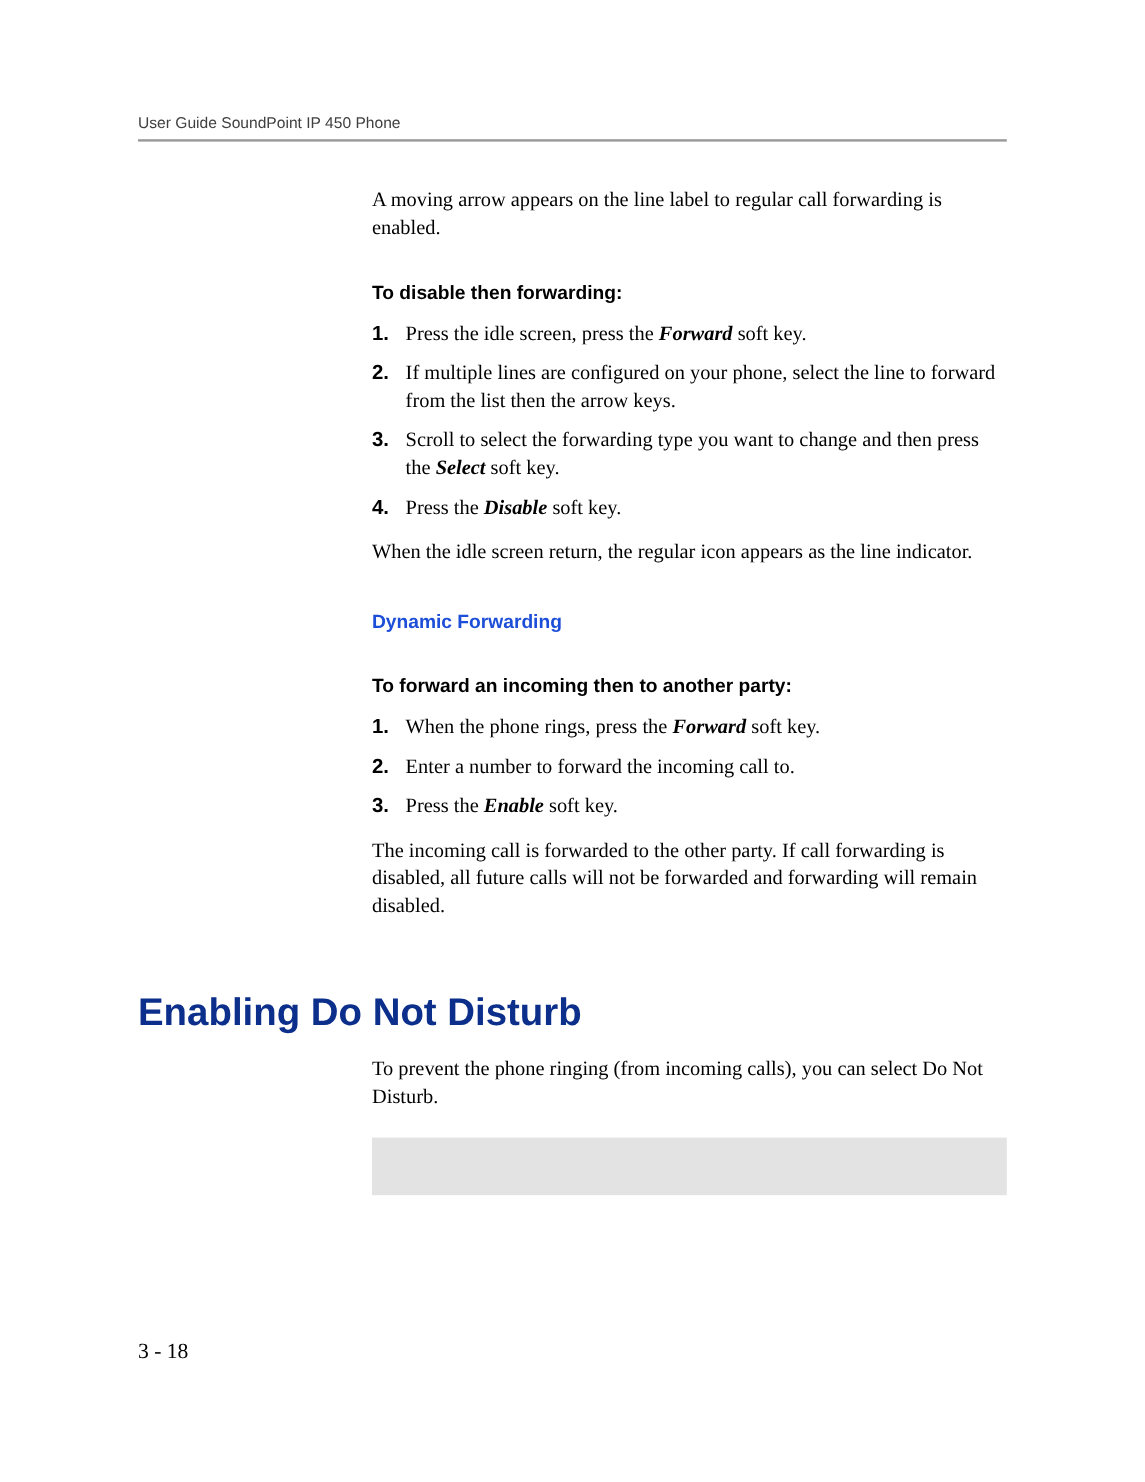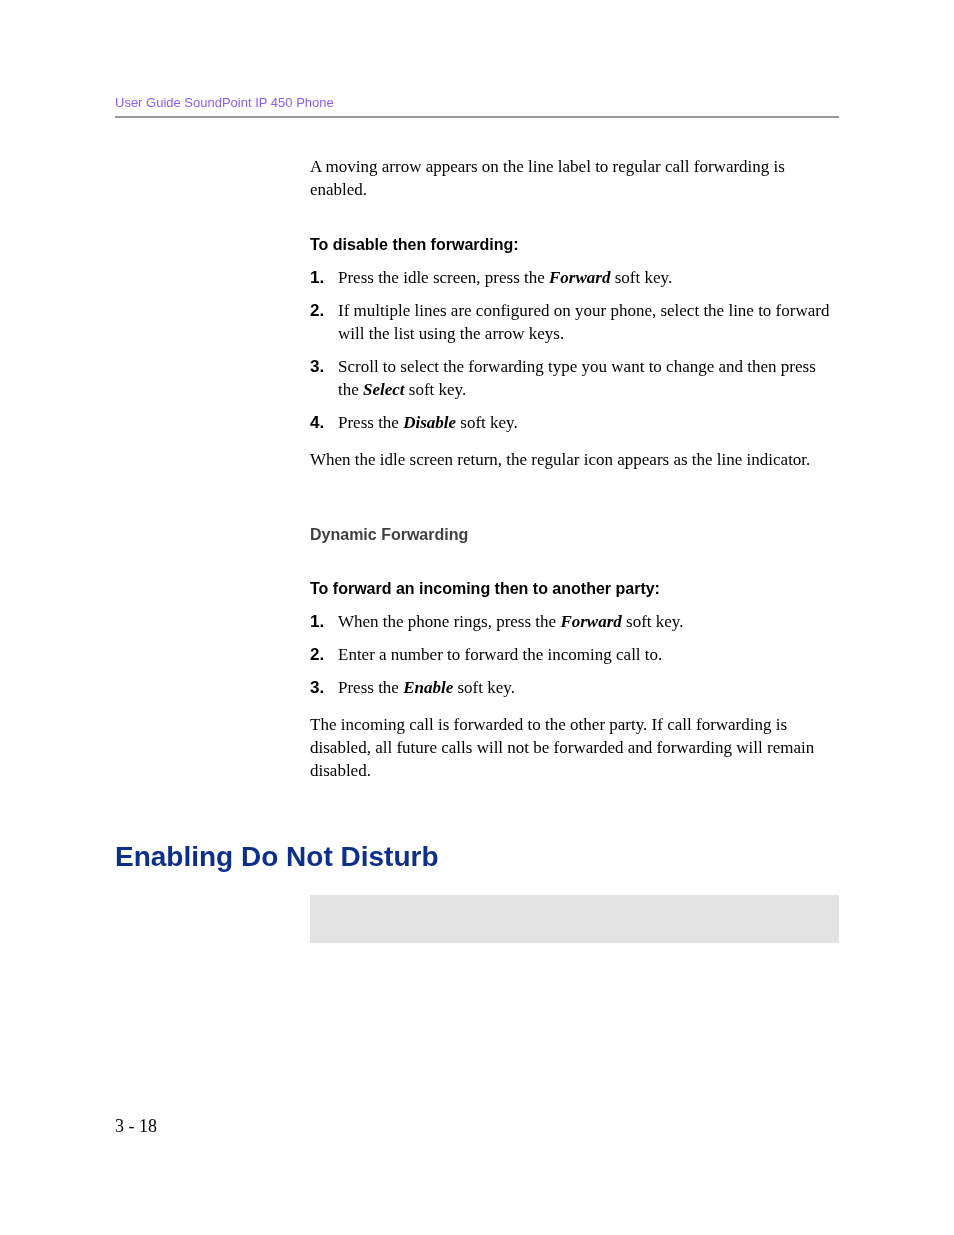--- a/index.html
+++ b/index.html
@@ -10,21 +10,21 @@
     font-family: "Palatino Linotype", "Book Antiqua", Palatino, serif;
     color: #000;
     position: relative;
   }
   .page {
     padding: 95px 115px 0 115px;
   }
   .running-header {
     font-family: Arial, Helvetica, sans-serif;
     font-size: 13px;
-    color: #8b5cf6;
+    color: #404040;
     margin-bottom: 6px;
   }
   .header-rule {
     border: none;
     border-top: 2px solid #999;
     margin-bottom: 38px;
   }
   .content {
     margin-left: 195px;
     font-size: 17px;
@@ -35,22 +35,22 @@
     font-family: Arial, Helvetica, sans-serif;
     font-weight: bold;
     font-size: 16px;
     margin-top: 32px;
     margin-bottom: 12px;
   }
   .sub-heading-blue {
     font-family: Arial, Helvetica, sans-serif;
     font-weight: bold;
     font-size: 16px;
-    color: #404040;
-    margin-top: 52px;
+    color: #1d4ed8;
+    margin-top: 36px;
     margin-bottom: 12px;
   }
   ol.steps {
     list-style: none;
     counter-reset: step;
     margin-bottom: 14px;
   }
   ol.steps li {
     counter-increment: step;
     position: relative;
@@ -62,21 +62,21 @@
     font-family: Arial, Helvetica, sans-serif;
     font-weight: bold;
     position: absolute;
     left: 0;
     top: 0;
   }
   .bold { font-weight: bold; font-style: italic; }
   h1.section-title {
     font-family: Arial, Helvetica, sans-serif;
     font-weight: bold;
-    font-size: 28px;
+    font-size: 32px;
     color: #0b2f8a;
     margin-top: 58px;
     margin-bottom: 18px;
     margin-left: 0;
   }
   .gray-box {
     background: #e3e3e3;
     height: 48px;
     margin-top: 22px;
   }
@@ -95,39 +95,40 @@
   <div class="running-header">User Guide SoundPoint IP 450 Phone</div>
   <hr class="header-rule">
 
   <div class="content">
 
     <p class="para">A moving arrow appears on the line label to regular call forwarding is enabled.</p>
 
     <div class="sub-heading-bold">To disable then forwarding:</div>
     <ol class="steps">
       <li><span>Press the idle screen, press the </span><span class="bold">Forward</span><span> soft key.</span></li>
-      <li><span>If multiple lines are configured on your phone, select the line to forward will the list using the arrow keys.</span><span class="bold"></span><span></span></li>
+      <li><span>If multiple lines are configured on your phone, select the line to forward from the list then the arrow keys.</span><span class="bold"></span><span></span></li>
       <li><span>Scroll to select the forwarding type you want to change and then press the </span><span class="bold">Select</span><span> soft key.</span></li>
       <li><span>Press the </span><span class="bold">Disable</span><span> soft key.</span></li>
     </ol>
     <p class="para">When the idle screen return, the regular icon appears as the line indicator.</p>
 
     <div class="sub-heading-blue">Dynamic Forwarding</div>
 
     <div class="sub-heading-bold">To forward an incoming then to another party:</div>
     <ol class="steps">
       <li><span>When the phone rings, press the </span><span class="bold">Forward</span><span> soft key.</span></li>
       <li><span>Enter a number to forward the incoming call to.</span><span class="bold"></span><span></span></li>
       <li><span>Press the </span><span class="bold">Enable</span><span> soft key.</span></li>
     </ol>
     <p class="para">The incoming call is forwarded to the other party. If call forwarding is disabled, all future calls will not be forwarded and forwarding will remain disabled.</p>
 
   </div>
 
   <h1 class="section-title">Enabling Do Not Disturb</h1>
 
   <div class="content">
+    <p class="para">To prevent the phone ringing (from incoming calls), you can select Do Not Disturb.</p>
     <div class="gray-box"></div>
   </div>
 
 </div>
 
 <div class="footer">3 - 18</div>
 
 </body></html>

